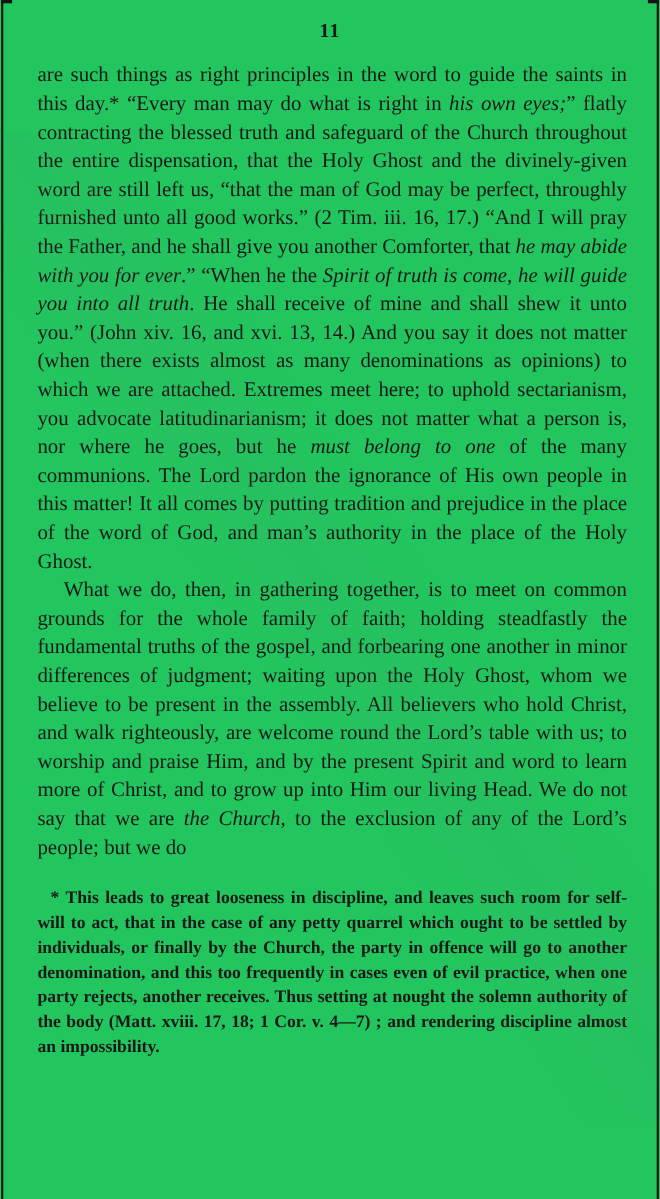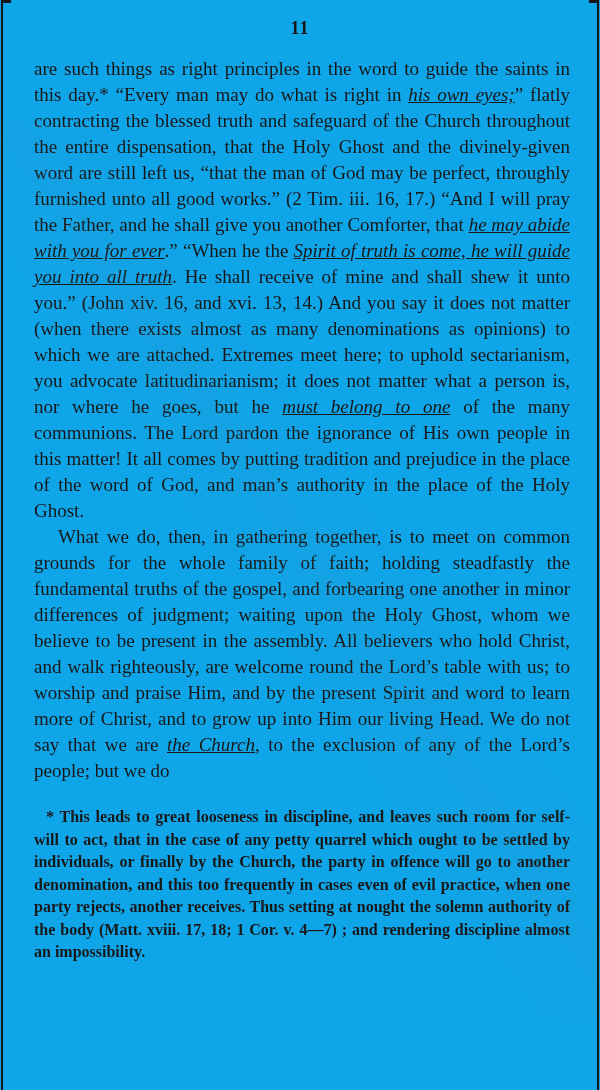--- a/index.html
+++ b/index.html
@@ -4,21 +4,21 @@
 <style>
   html, body {
     margin: 0;
     padding: 0;
     background: #ffffff;
   }
   .page {
     position: relative;
     width: 600px;
     height: 1090px;
-    background: #0ea5e9;
+    background: #22c55e;
     overflow: hidden;
     font-family: "Liberation Serif", "DejaVu Serif", serif;
     color: #181818;
     box-sizing: border-box;
   }
   
   .edge-line {
     position: absolute;
     top: 0;
     bottom: 0;
@@ -52,21 +52,20 @@
     text-align: justify;
   }
   .para {
     margin: 0;
   }
   .para.indent {
     text-indent: 24px;
   }
   .it {
     font-style: italic;
-    text-decoration: underline;
   }
 
   .footnote {
     margin: 22px 30px 0 34px;
     font-size: 16px;
     line-height: 22.5px;
     text-align: justify;
     font-weight: 600;
   }
   .footnote p {

